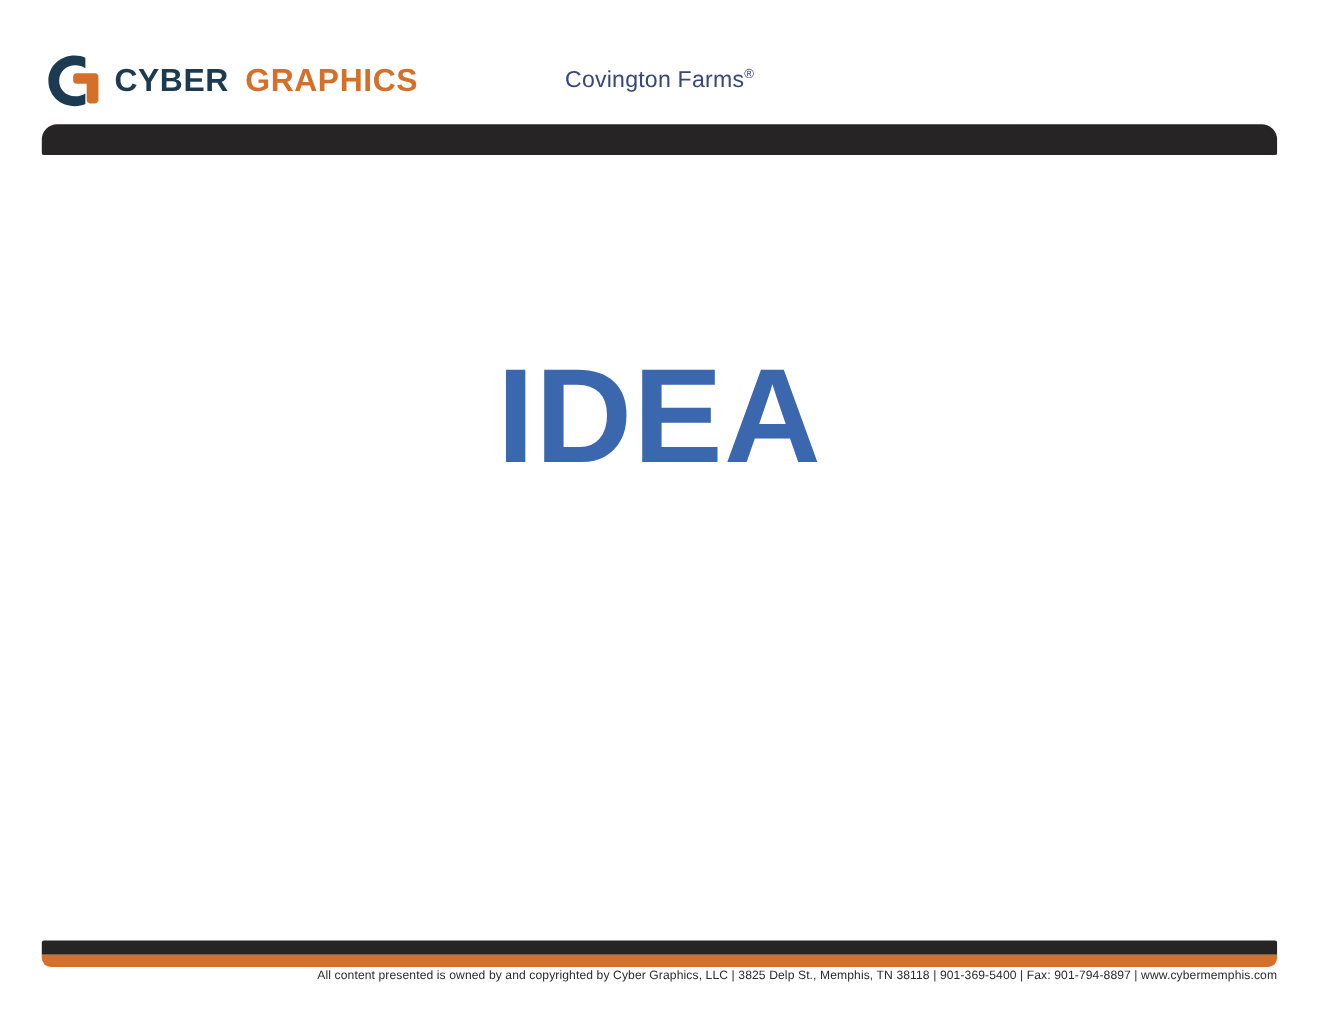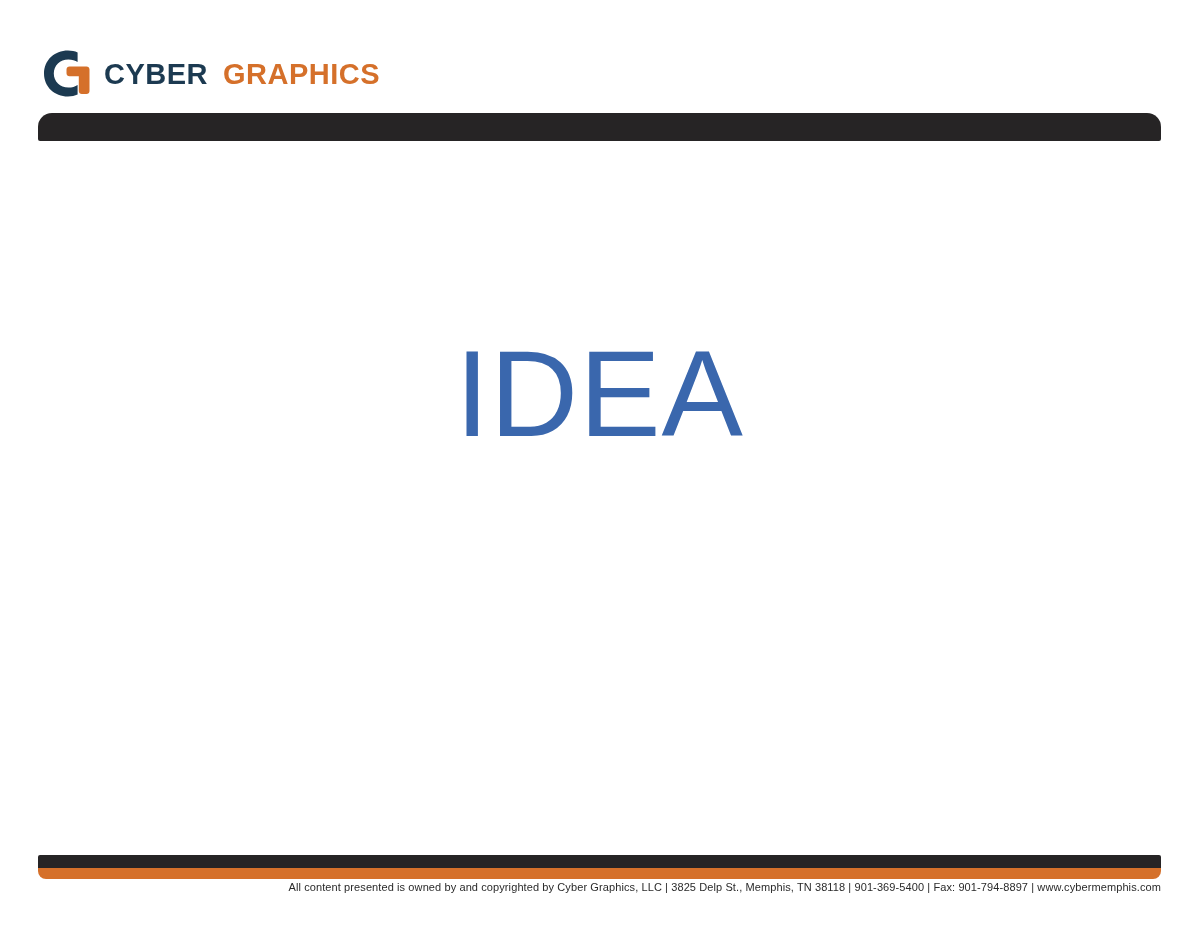--- a/index.html
+++ b/index.html
@@ -103,26 +103,26 @@
   
   .hero {
     position: absolute;
     left: 0;
     top: 300px;
     width: 1199px;
     text-align: center;
   }
   .hero-line {
     font-family: "Liberation Sans", sans-serif;
-    font-weight: normal;
+    font-weight: bold;
     font-size: 122px;
     line-height: 1.28;
     color: #3A67AD;
     letter-spacing: 1px;
-    margin: 16px;
+    margin: 0;
   }
 
   
   .footer-bar-dark {
     position: absolute;
     left: 38px;
     top: 855px;
     width: 1123px;
     height: 13px;
     background: #262425;
@@ -184,20 +184,21 @@
                  C42.1 48.0 40.8 46.7 40.8 45.0
                  L40.8 30.2
                  L31.5 30.2
                  C29.8 30.2 28.5 28.9 28.5 27.2
                  L28.5 23.5
                  C28.5 21.8 29.8 20.5 31.5 20.5 Z" fill="#D5702A"></path>
       </svg>
       <span class="cg-wordmark"><span class="cg-word-cyber">CYBER</span><span class="cg-word-graphics">GRAPHICS</span></span>
     </div>
 
+    <div class="brand-title"><span>Covington Farms</span><span class="reg">®</span></div>
 
 
     <div class="header-bar"></div>
   </div>
 
   <div class="hero">
     <div class="hero-line">IDEA</div>
   </div>
 
   <div class="footer-bar-dark"></div>

